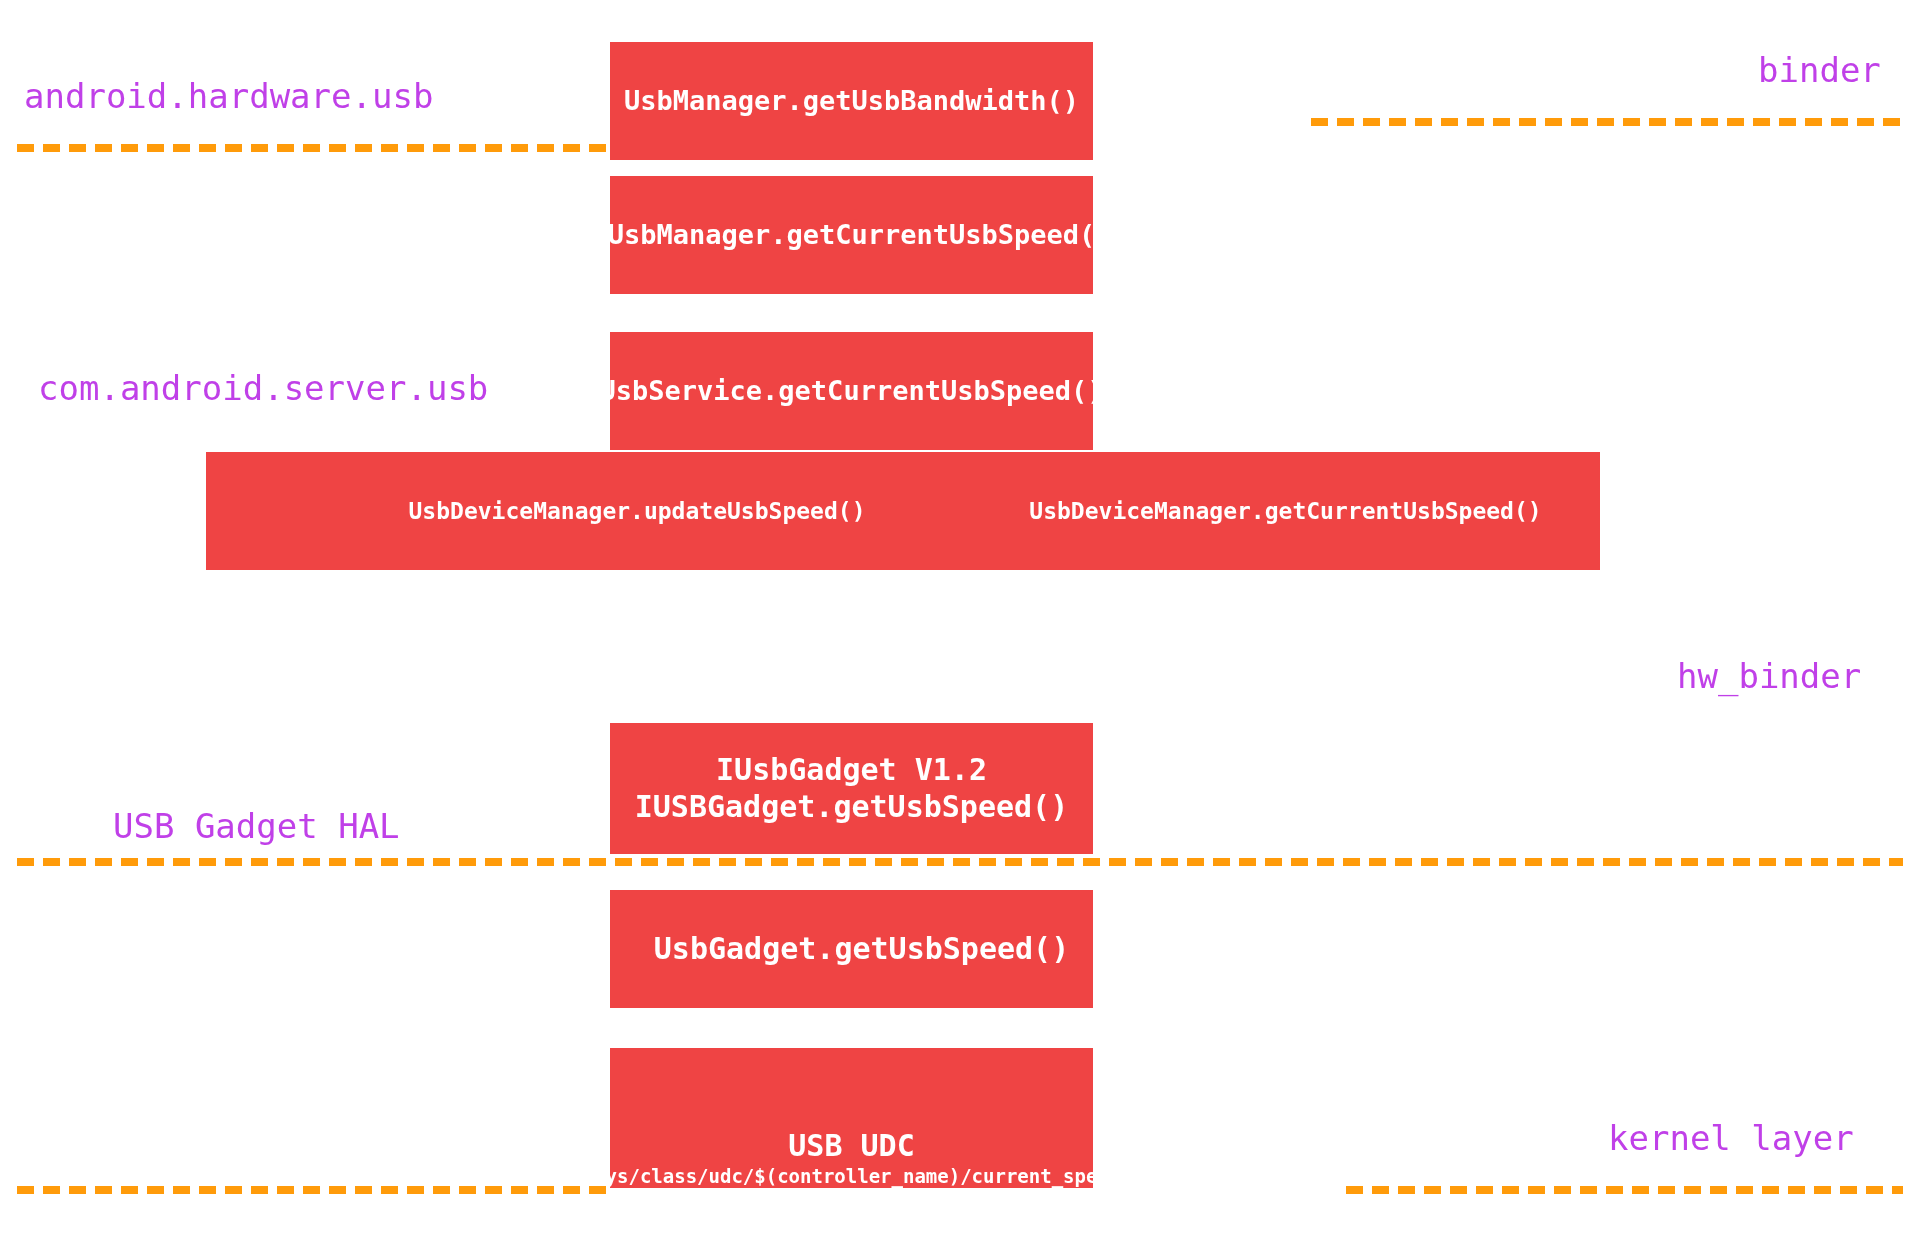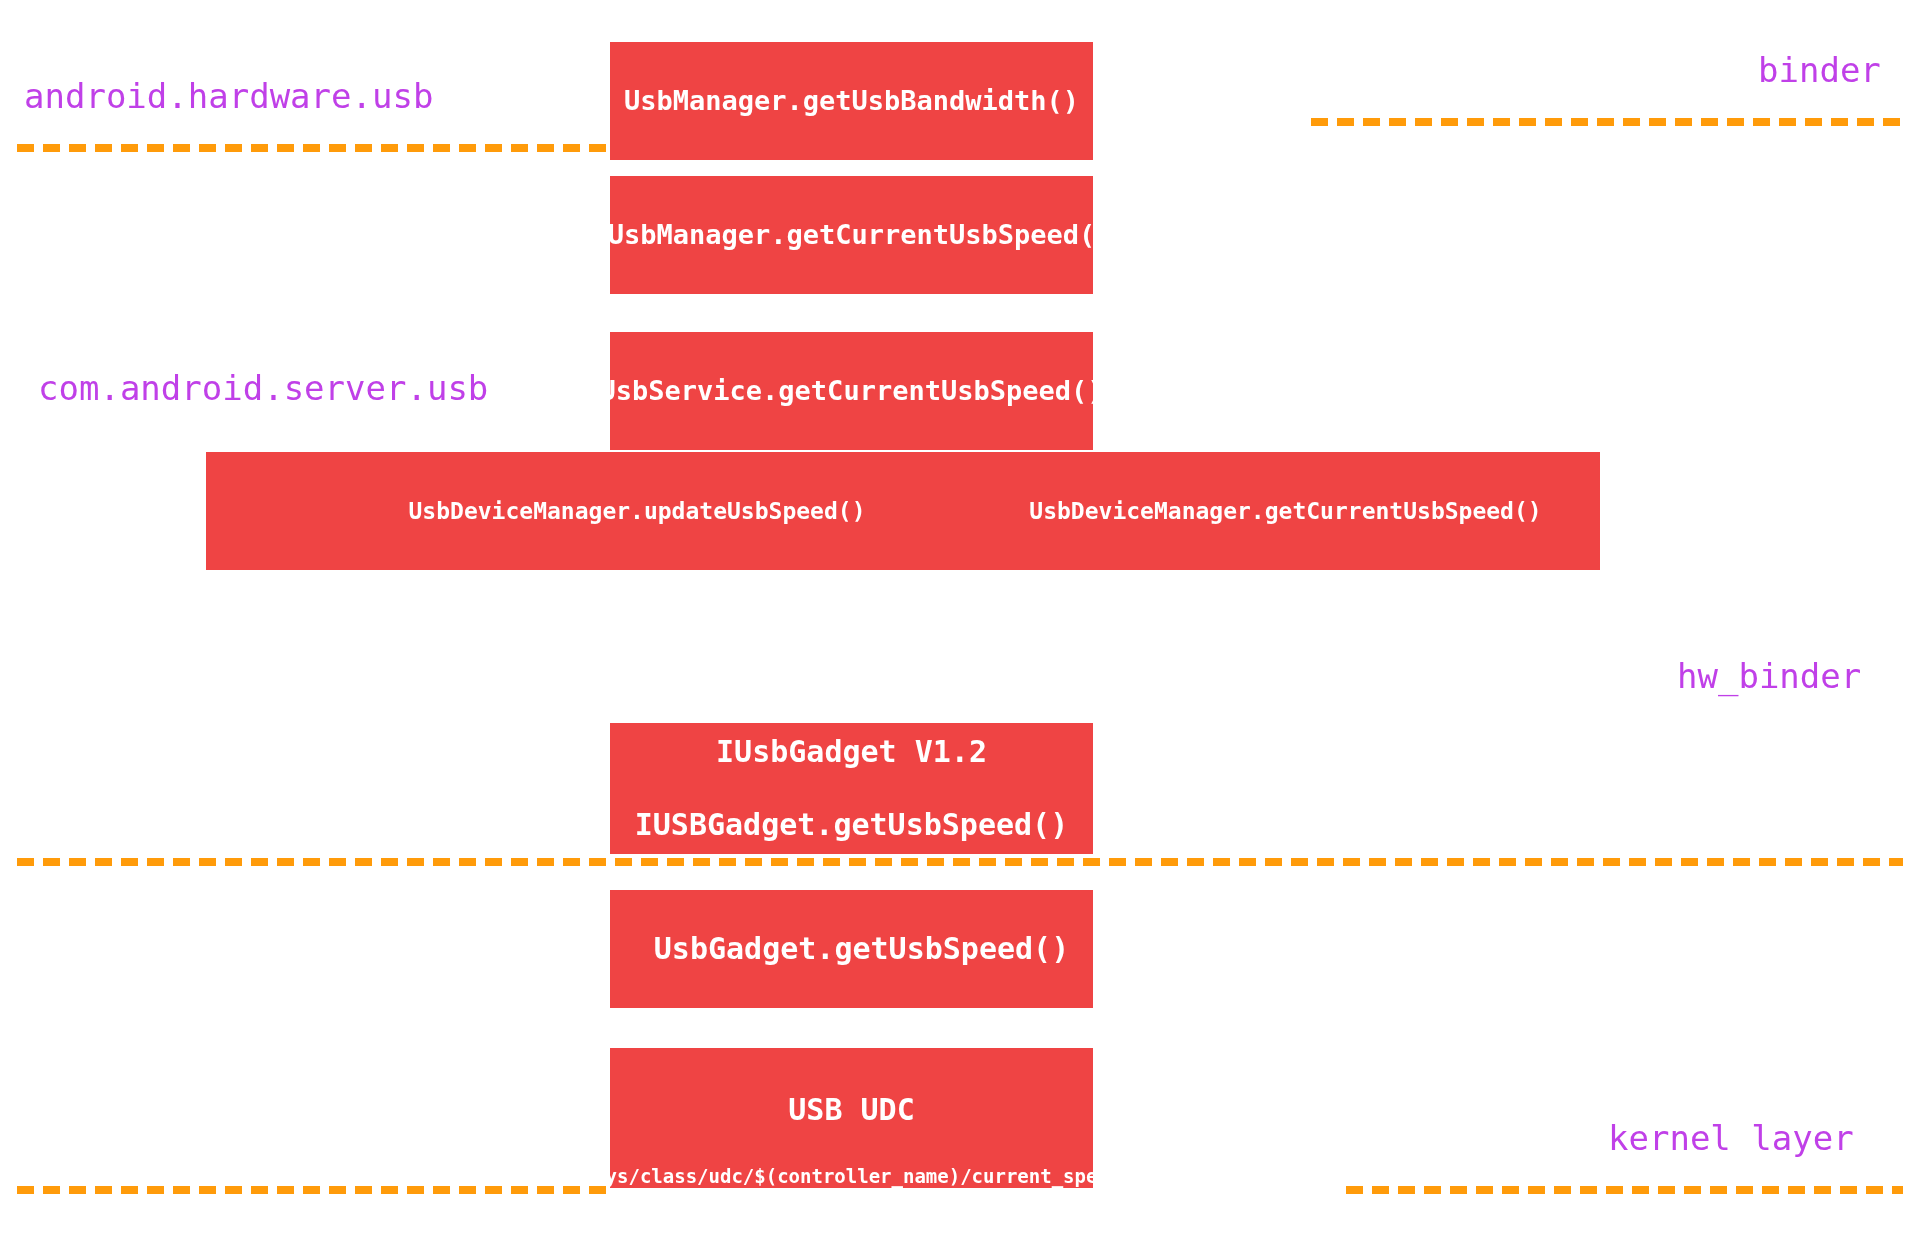--- a/index.html
+++ b/index.html
@@ -28,21 +28,21 @@
     align-items: center;
     justify-content: center;
     text-align: center;
     font-family: "DejaVu Sans Mono", monospace;
     font-weight: bold;
     line-height: 1.22;
     box-sizing: border-box;
     z-index: 3;
   }
   .node .line1 { display: block; white-space: nowrap; }
-  .node .line2 { display: block; white-space: nowrap; margin-top: 36px; }
+  .node .line2 { display: block; white-space: nowrap; }
 
   .fs-main   { font-size: 27px; letter-spacing: 0px; }
   .fs-wide   { font-size: 23px; letter-spacing: 0px; }
   .fs-big    { font-size: 30px; }
   .fs-small  { font-size: 19px; }
 
   
   .dashline {
     position: absolute;
     height: 8px;
@@ -116,16 +116,17 @@
   <div class="dashline" style="left:1346px; top:1186px; width:557px;"></div>
 
   <div class="plabel" style="left:24px; top:76px;">android.hardware.usb</div>
 
   <div class="plabel" style="left:1758px; top:50px;">binder</div>
 
   <div class="plabel" style="left:38px; top:334px;margin-top:34px;">com.android.server.usb</div>
 
   <div class="plabel" style="left:1677px; top:656px;">hw_binder</div>
 
+  <div class="plabel" style="left:113px; top:806px;">USB Gadget HAL</div>
 
   <div class="plabel" style="left:1608px; top:1118px;">kernel layer</div>
 
 </div>
 
 </body></html>

